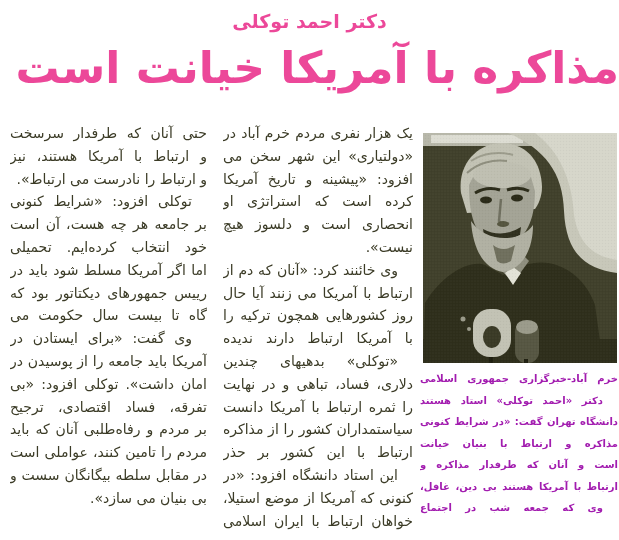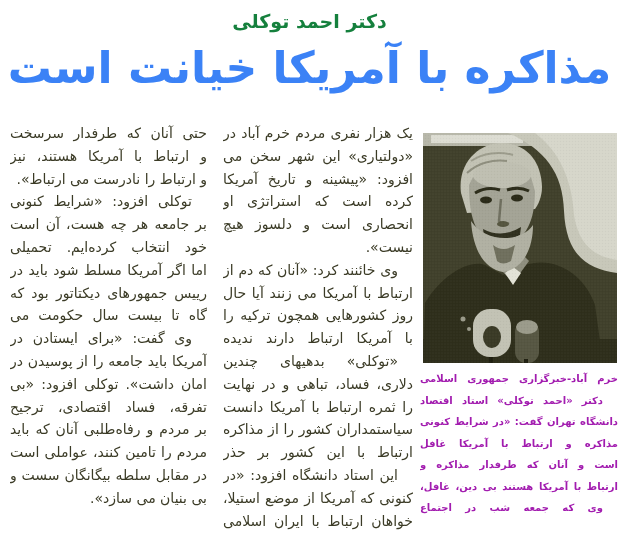--- a/index.html
+++ b/index.html
@@ -4,26 +4,26 @@
 <style>
   html,body{margin:0;padding:0;}
   body{
     width:619px;height:540px;position:relative;overflow:hidden;
     background:#ffffff;color:#3b3b26;
     font-family:"DejaVu Sans",sans-serif;
     direction:rtl;
   }
   .kicker{
     position:absolute;top:10px;left:0;right:0;
-    text-align:center;font-weight:bold;font-size:19px;color:#15803d;
+    text-align:center;font-weight:bold;font-size:19px;color:#ec4899;
   }
   .headline{
     position:absolute;top:42px;left:0;right:0;
-    text-align:center;font-weight:bold;font-size:44px;
-    letter-spacing:-1px;color:#3b82f6;
+    font-weight:bold;font-size:44px;
+    letter-spacing:-1px;color:#ec4899;
   }
   .column{position:absolute;font-size:14px;color:#3b3b26;}
   .col-right{top:122px;left:223px;width:190px;}
   .col-left{top:122px;left:10px;width:197px;}
   .column .line{
     height:22.8px;line-height:22.8px;overflow:hidden;
     text-align:justify;text-align-last:justify;
   }
   .line.indent{padding-right:15px;}
   .line.last{text-align-last:right;}
@@ -141,19 +141,19 @@
         <circle cx="1" cy="1" r="0.6" fill="#ffffff" opacity="0.07"></circle>
         <circle cx="2.5" cy="2.5" r="0.4" fill="#000000" opacity="0.07"></circle>
       </pattern>
     </defs>
     <rect width="194" height="230" fill="url(#dots)"></rect>
   </svg>
 </div>
 
 <div class="caption">
     <div class="line">خرم آباد-خبرگزاری جمهوری اسلامی</div>
-    <div class="line indent">دکتر «احمد توکلی» استاد اقتصاد</div>
+    <div class="line indent">دکتر «احمد توکلی» استاد هستند</div>
     <div class="line">دانشگاه تهران گفت: «در شرایط کنونی</div>
-    <div class="line">مذاکره و ارتباط با آمریکا غافل</div>
+    <div class="line">مذاکره و ارتباط با بنیان خیانت</div>
     <div class="line">است و آنان که طرفدار مذاکره و</div>
     <div class="line">ارتباط با آمریکا هستند بی دین، غافل،</div>
     <div class="line indent">وی که جمعه شب در اجتماع</div>
   </div>
 
 </body></html>

